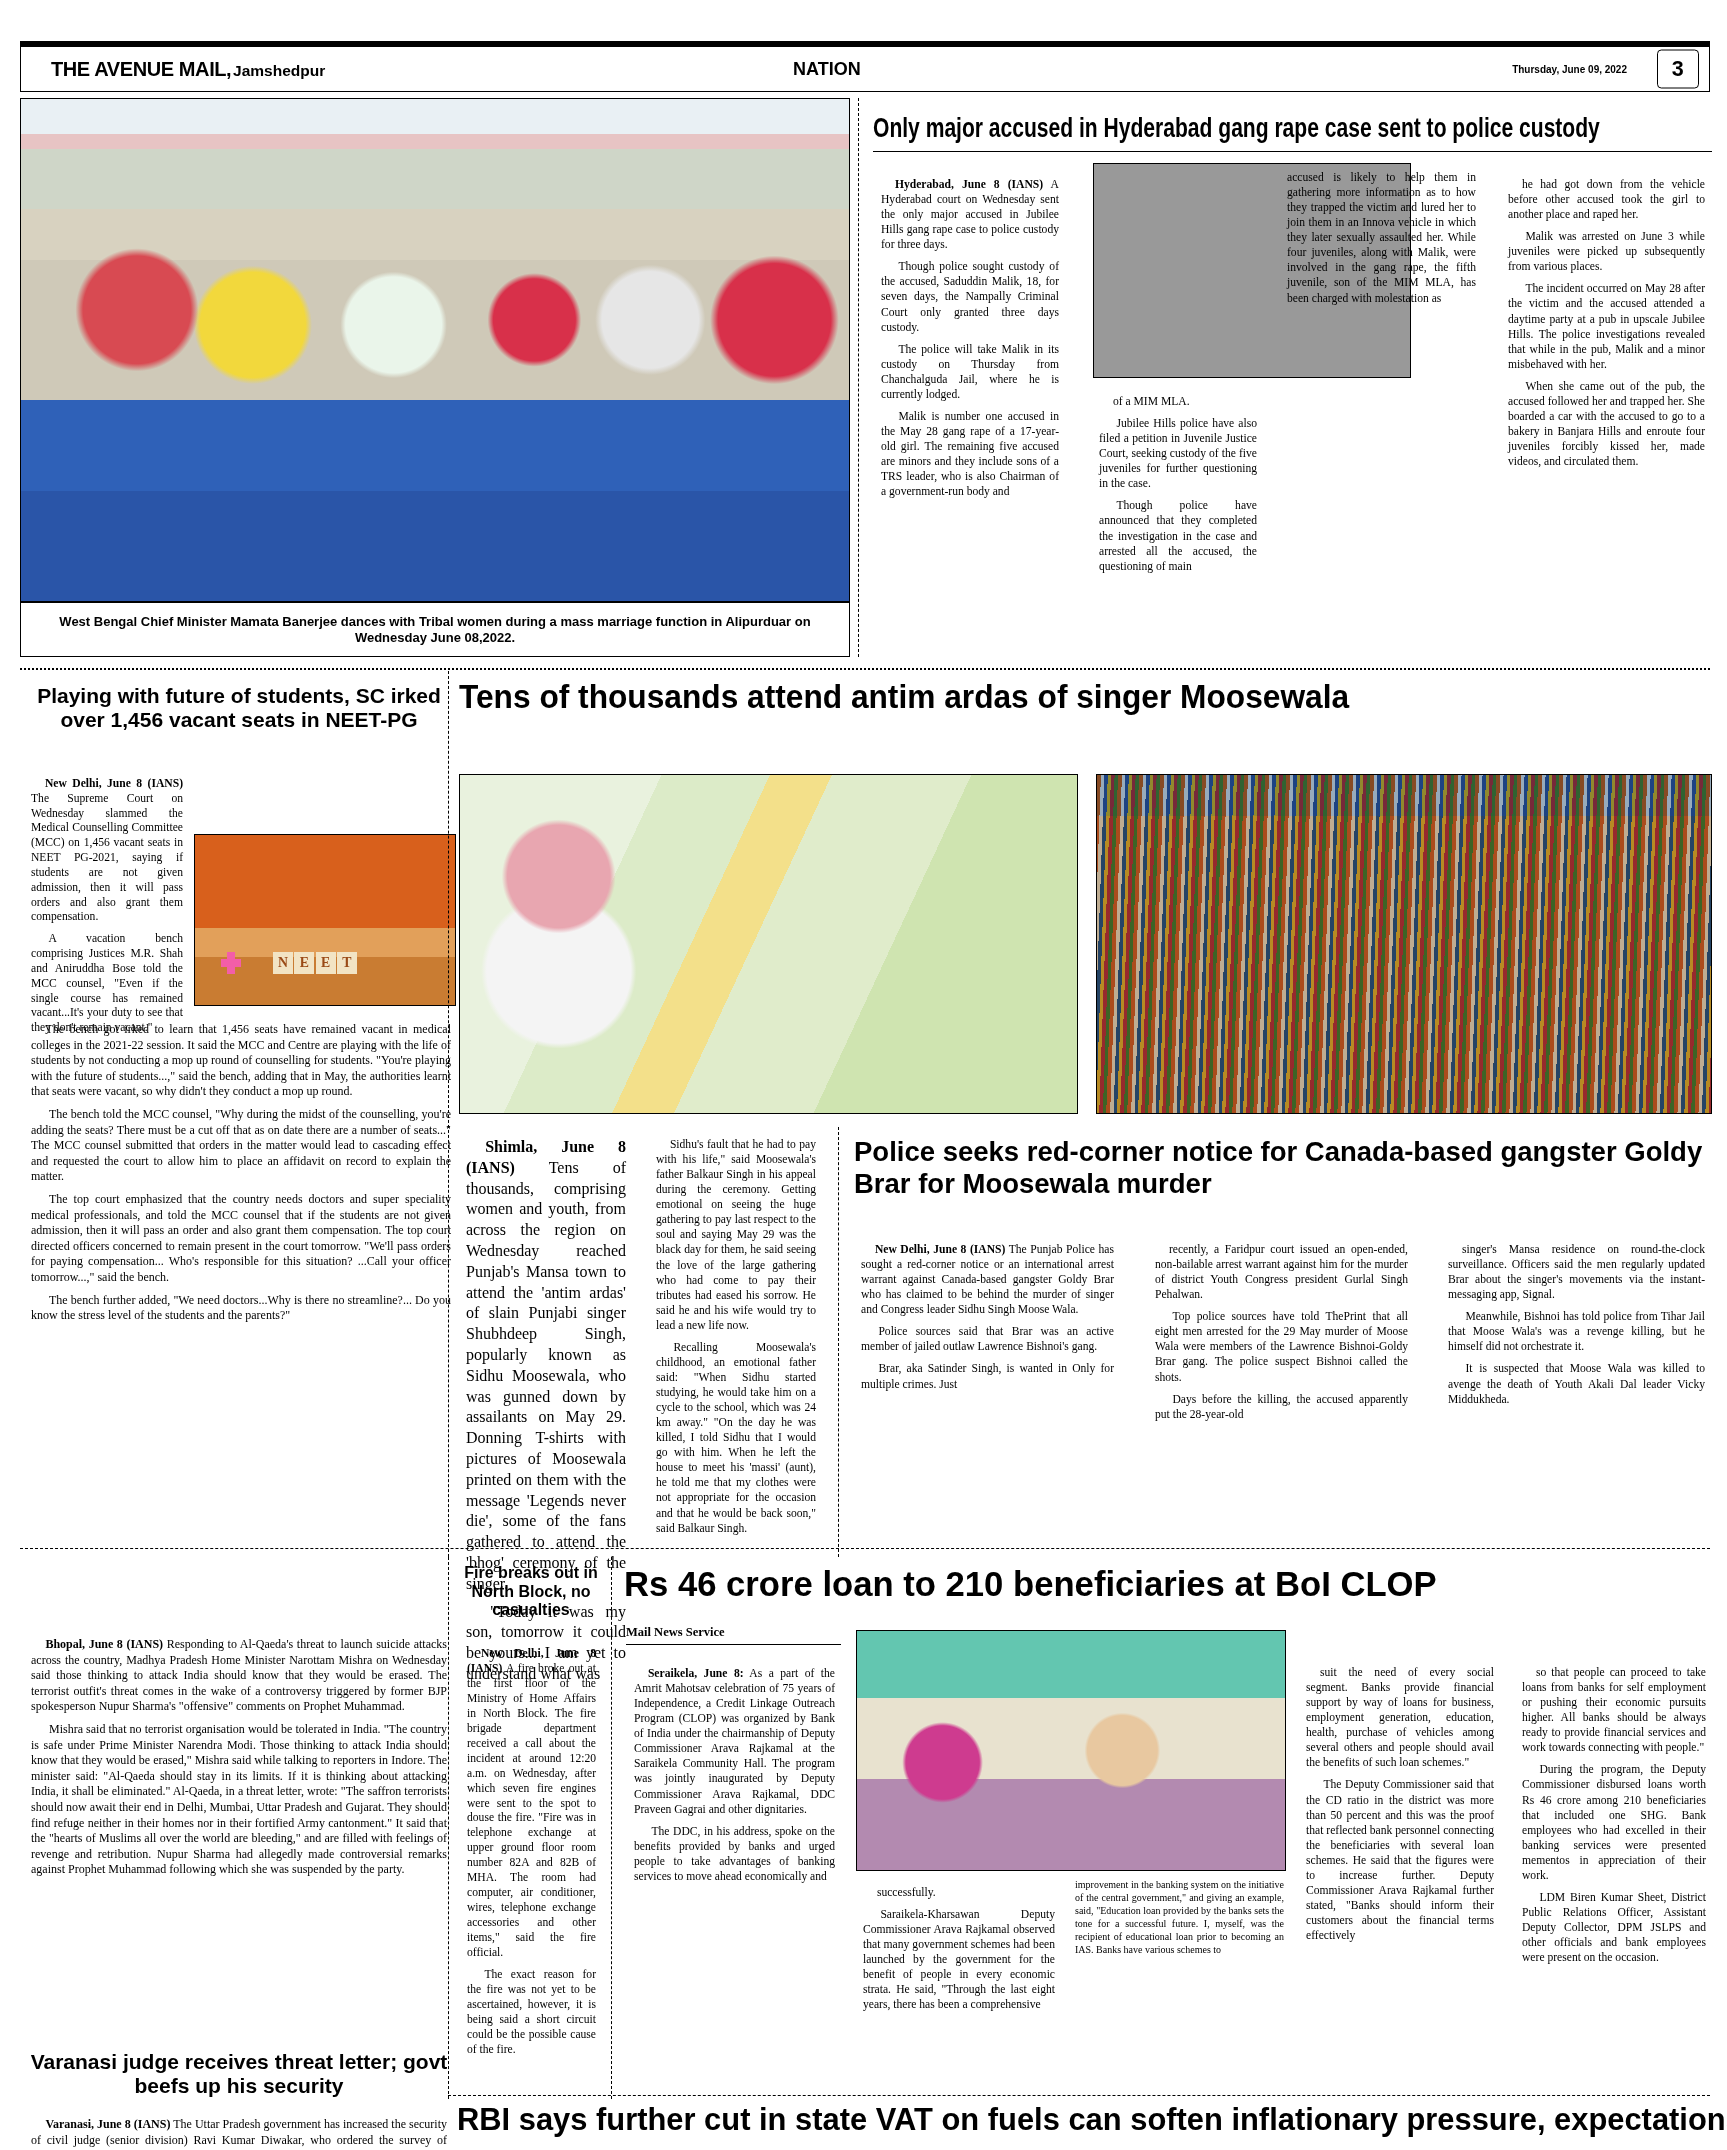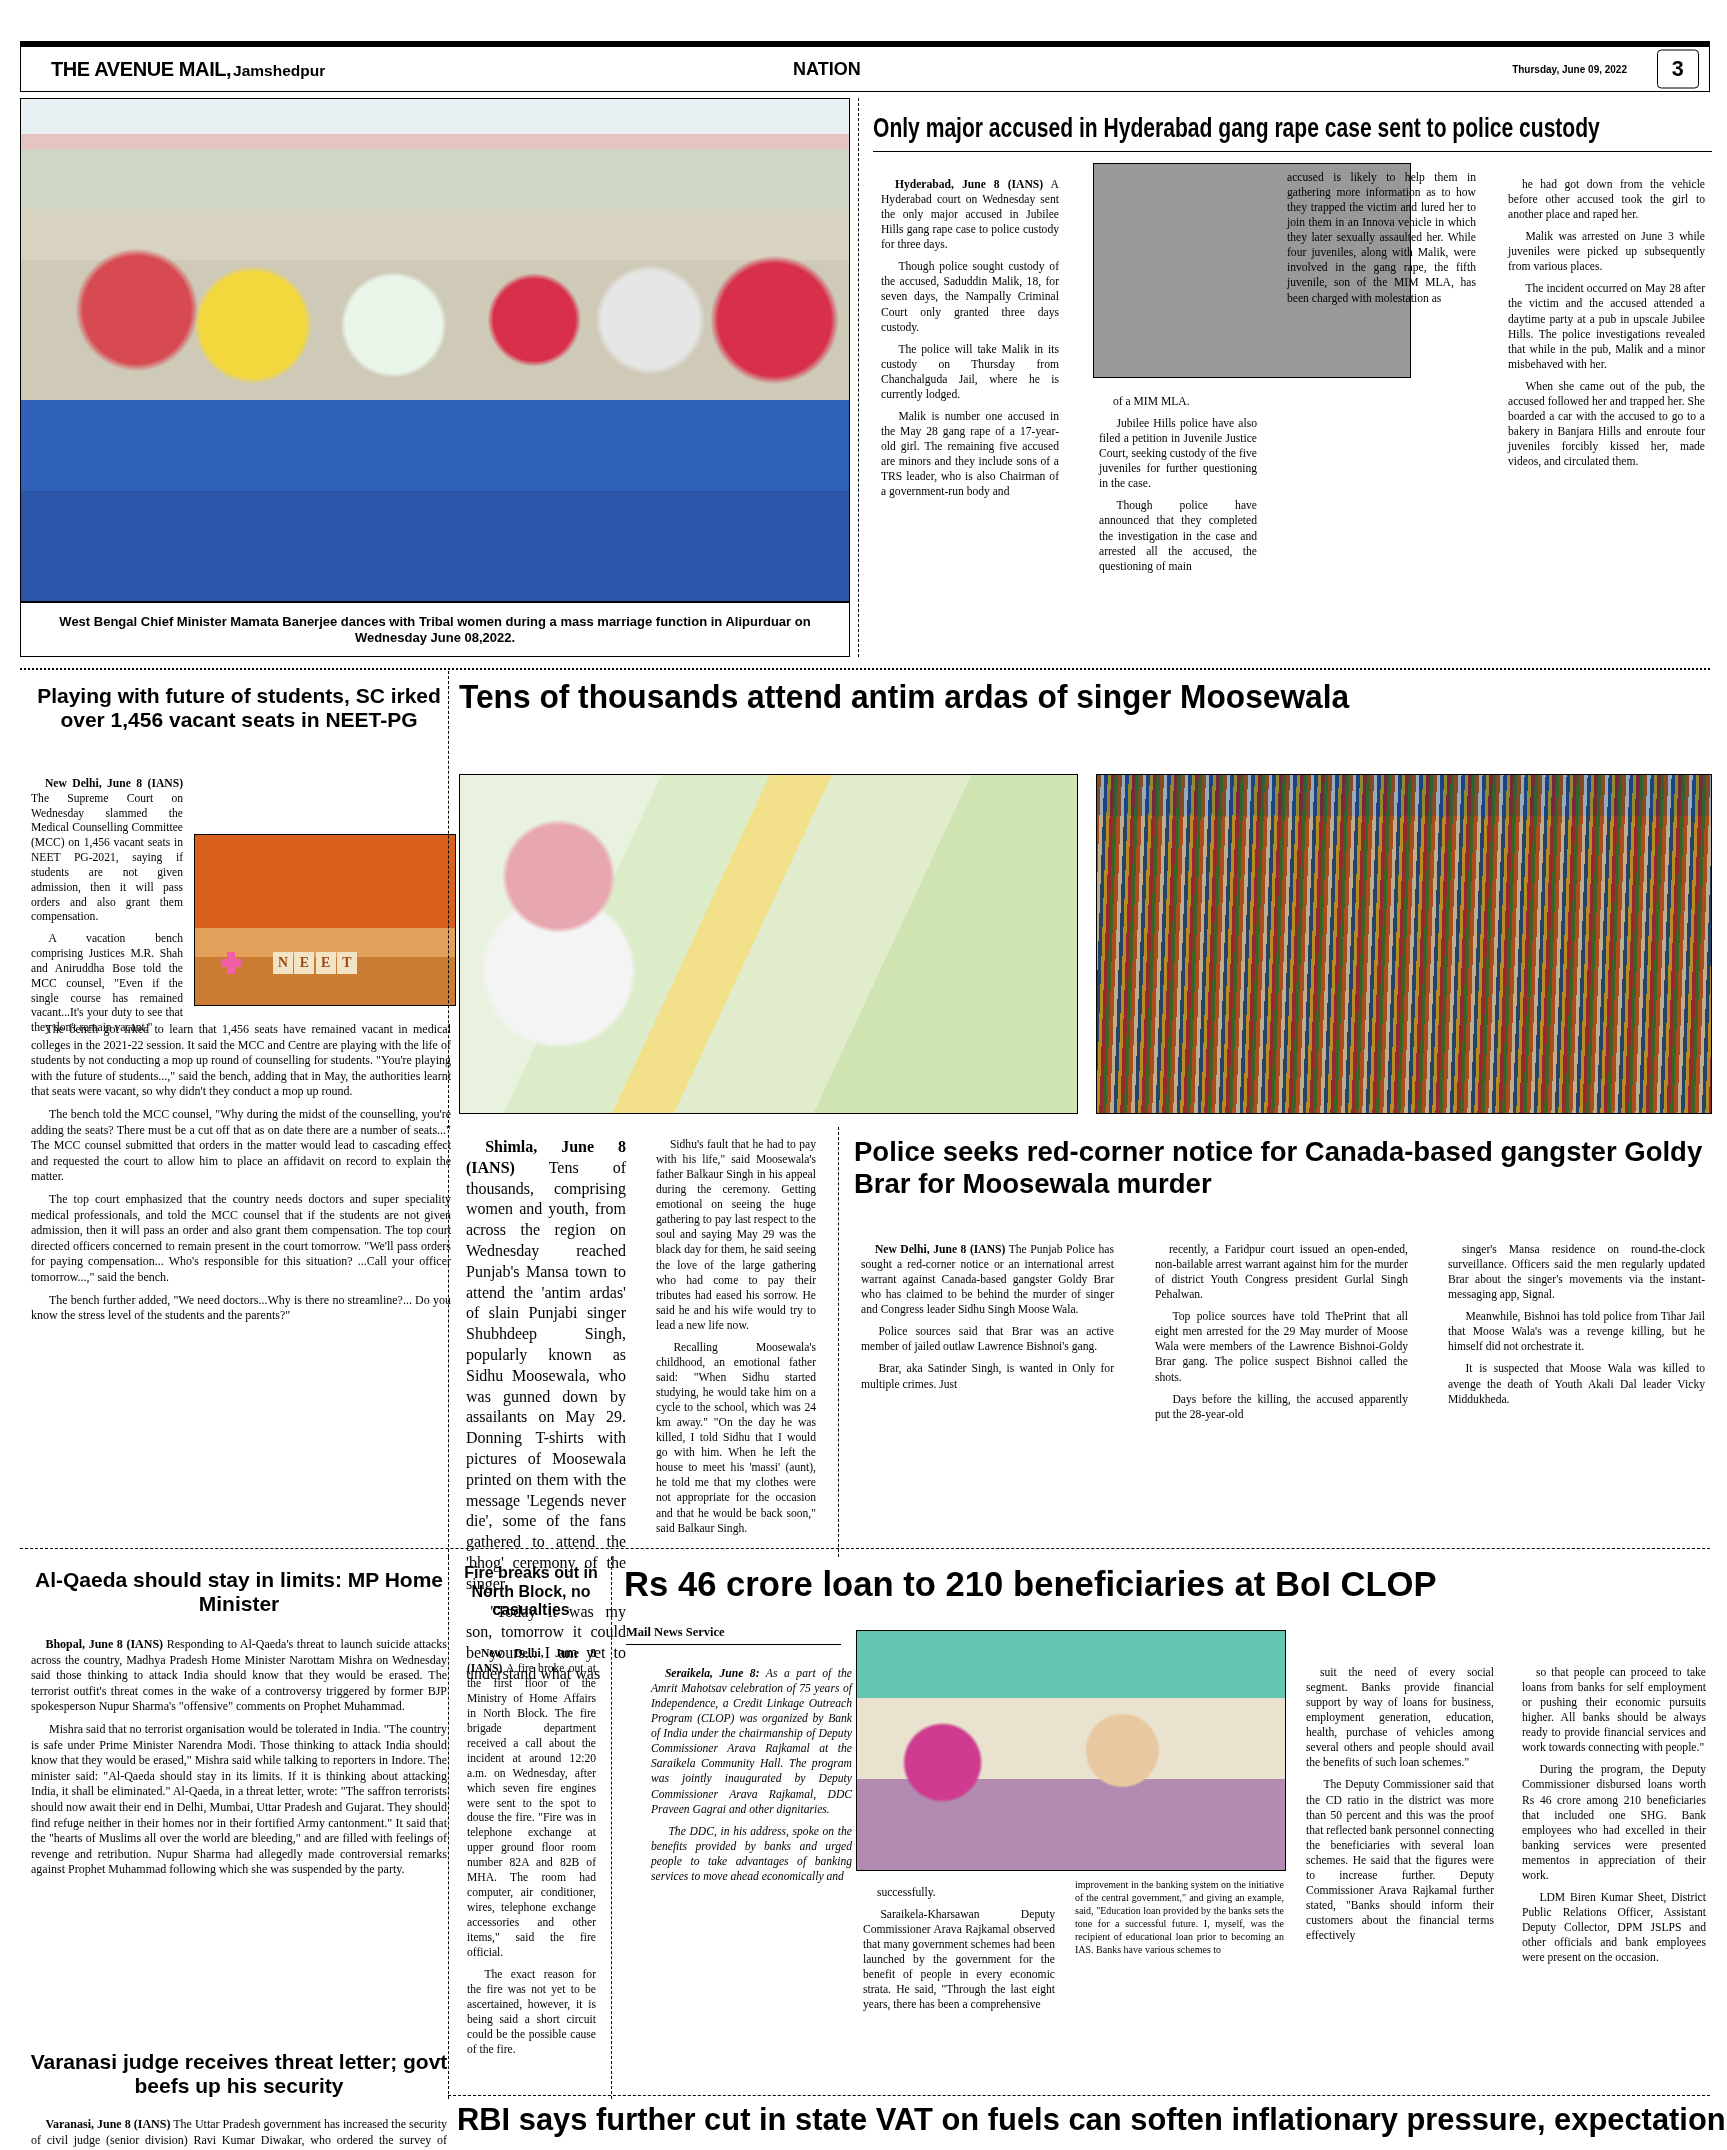--- a/index.html
+++ b/index.html
@@ -207,22 +207,20 @@
       <p>Days before the killing, the accused apparently put the 28-year-old</p>
     </div>
   <div class="col body" style="left:1441px;top:1235px;width:271px;font-size:11.6px;line-height:1.30;">
       <p>singer's Mansa residence on round-the-clock surveillance. Officers said the men regularly updated Brar about the singer's movements via the instant-messaging app, Signal.</p>
       <p>Meanwhile, Bishnoi has told police from Tihar Jail that Moose Wala's was a revenge killing, but he himself did not orchestrate it.</p>
       <p>It is suspected that Moose Wala was killed to avenge the death of Youth Akali Dal leader Vicky Middukheda.</p>
     </div>
 
   <div class="hdash" style="left:20px;top:1548px;width:1690px;"></div>
 
-  <div class="hl" style="position:absolute;left:24px;top:1568px;width:430px;font-size:21px;
-        text-align:center;line-height:1.14;">Al-Qaeda should stay in limits: MP Home Minister</div>
 
   <div class="col body" style="left:24px;top:1630px;width:430px;font-size:12px;line-height:1.30;">
       <p><span class="dateline">Bhopal, June 8 (IANS)</span> Responding to Al-Qaeda's threat to launch suicide attacks across the country, Madhya Pradesh Home Minister Narottam Mishra on Wednesday said those thinking to attack India should know that they would be erased. The terrorist outfit's threat comes in the wake of a controversy triggered by former BJP spokesperson Nupur Sharma's "offensive" comments on Prophet Muhammad.</p>
       <p>Mishra said that no terrorist organisation would be tolerated in India. "The country is safe under Prime Minister Narendra Modi. Those thinking to attack India should know that they would be erased," Mishra said while talking to reporters in Indore. The minister said: "Al-Qaeda should stay in its limits. If it is thinking about attacking India, it shall be eliminated." Al-Qaeda, in a threat letter, wrote: "The saffron terrorists should now await their end in Delhi, Mumbai, Uttar Pradesh and Gujarat. They should find refuge neither in their homes nor in their fortified Army cantonment." It said that the "hearts of Muslims all over the world are bleeding," and are filled with feelings of revenge and retribution. Nupur Sharma had allegedly made controversial remarks against Prophet Muhammad following which she was suspended by the party.</p>
     </div>
 
   <div class="hl" style="position:absolute;left:24px;top:2050px;width:430px;font-size:21px;
         text-align:center;line-height:1.14;">Varanasi judge receives threat letter; govt beefs up his security</div>
 
   <div class="col body" style="left:24px;top:2110px;width:430px;font-size:12px;line-height:1.30;">
@@ -243,21 +241,21 @@
 
   <div class="hl hl-cond" style="position:absolute;left:624px;top:1566px;width:1093px;font-size:35px;
         transform:scaleX(0.99);transform-origin:left top;white-space:nowrap;">Rs 46 crore loan to 210 beneficiaries at BoI CLOP</div>
 
   <div class="body" style="position:absolute;left:626px;top:1625px;width:215px;font-size:12.5px;
         font-weight:bold;text-align:left;">Mail News Service</div>
   <div class="rule-solid" style="left:626px;top:1644px;width:215px;height:1.3px;"></div>
 
   <div class="photo ph-clop" style="left:856px;top:1630px;width:430px;height:241px;"></div>
 
-  <div class="col body" style="left:644px;top:1659px;width:215px;font-size:11.6px;line-height:1.30;font-style:italic;">
+  <div class="col body" style="left:627px;top:1659px;width:215px;font-size:11.6px;line-height:1.30;">
       <p><span class="dateline">Seraikela, June 8:</span> As a part of the Amrit Mahotsav celebration of 75 years of Independence, a Credit Linkage Outreach Program (CLOP) was organized by Bank of India under the chairmanship of Deputy Commissioner Arava Rajkamal at the Saraikela Community Hall. The program was jointly inaugurated by Deputy Commissioner Arava Rajkamal, DDC Praveen Gagrai and other dignitaries.</p>
       <p>The DDC, in his address, spoke on the benefits provided by banks and urged people to take advantages of banking services to move ahead economically and</p>
     </div>
   <div class="col body" style="left:856px;top:1878px;width:206px;font-size:11.6px;line-height:1.30;">
       <p>successfully.</p>
       <p>Saraikela-Kharsawan Deputy Commissioner Arava Rajkamal observed that many government schemes had been launched by the government for the benefit of people in every economic strata. He said, "Through the last eight years, there has been a comprehensive</p>
     </div>
   <div class="col body" style="left:1075px;top:1878px;width:209px;font-size:10px;line-height:1.30;">improvement in the banking system on the initiative of the central government," and giving an example, said, "Education loan provided by the banks sets the tone for a successful future. I, myself, was the recipient of educational loan prior to becoming an IAS. Banks have various schemes to</div>
   <div class="col body" style="left:1299px;top:1658px;width:202px;font-size:11.6px;line-height:1.30;">
       <p>suit the need of every social segment. Banks provide financial support by way of loans for business, employment generation, education, health, purchase of vehicles among several others and people should avail the benefits of such loan schemes."</p>

